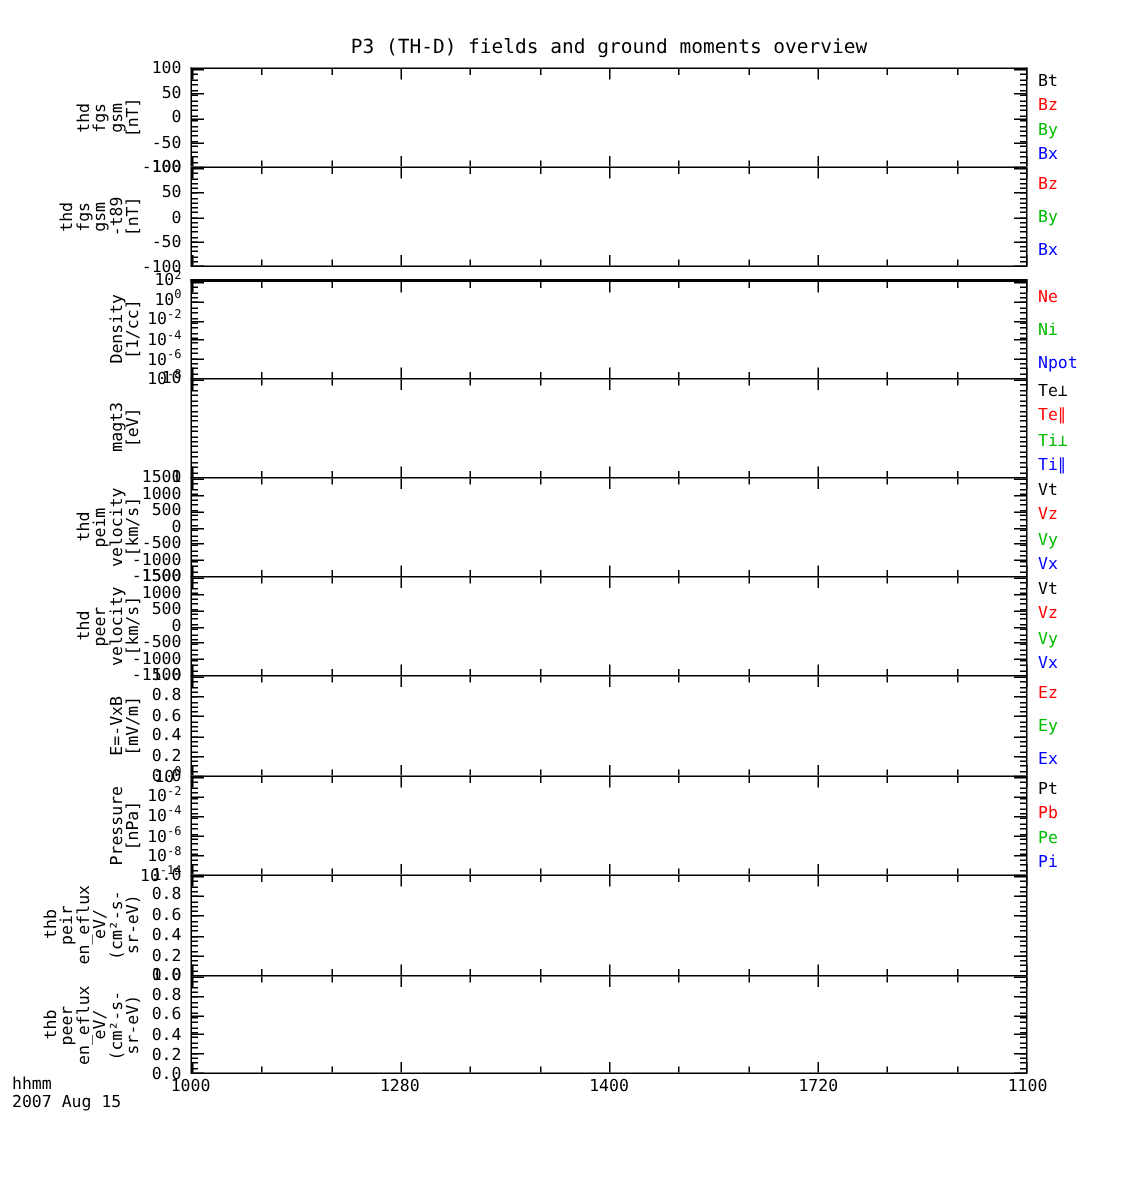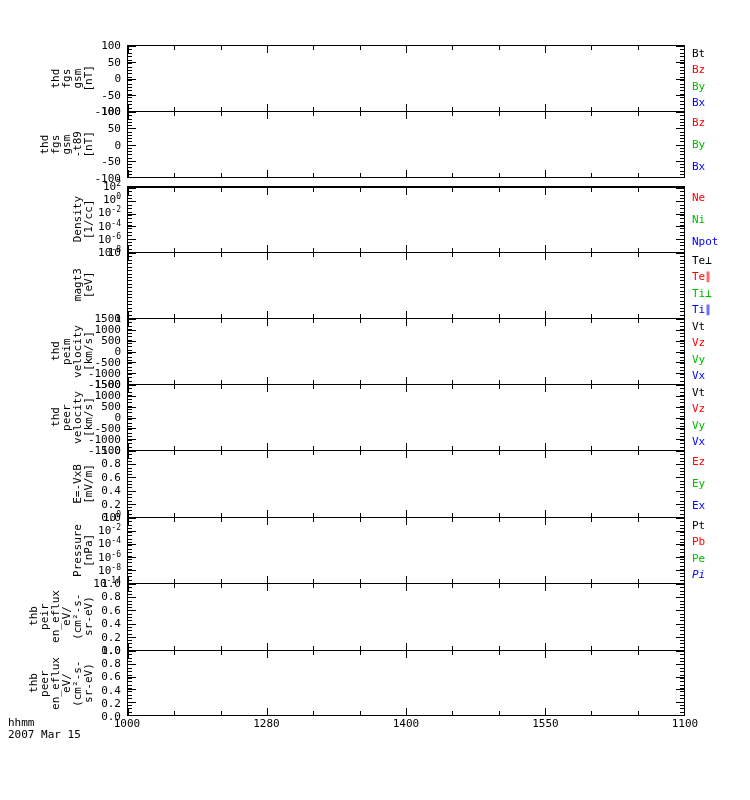--- a/index.html
+++ b/index.html
@@ -20,22 +20,23 @@
   .legend{position:absolute;display:flex;flex-direction:column;justify-content:space-around;align-items:flex-start;}
   .legend span{font-size:11px;line-height:11px;white-space:nowrap;}
   .xticklabels{position:absolute;}
   .xticklabel{position:absolute;transform:translateX(-50%);font-size:11px;white-space:nowrap;}
   .corner{position:absolute;font-size:11px;line-height:12px;white-space:nowrap;}
 </style>
 </head>
 <body>
 
 <div id="figure">
+  <div class="title" style="left:127px;top:24px;width:558px;">P3 (TH-D) fields and ground moments overview</div>
   <div class="corner" style="left:8px;top:717px;">hhmm</div>
-  <div class="corner" style="left:8px;top:729px;">2007 Mar 15</div>
+  <div class="corner" style="left:8px;top:729px;">2007 Aug 15</div>
   <div id="panels">
       <div class="panel" style="left: 127px; top: 45px; width: 558px; height: 66px;">
         <div class="tick" style="left: 0px; top: 5.26%; width: 4px; height: 1px;"></div>
         <div class="tick" style="right: 0px; top: 5.26%; width: 4px; height: 1px;"></div>
         <div class="tick" style="left: 0px; top: 10.53%; width: 4px; height: 1px;"></div>
         <div class="tick" style="right: 0px; top: 10.53%; width: 4px; height: 1px;"></div>
         <div class="tick" style="left: 0px; top: 15.79%; width: 4px; height: 1px;"></div>
         <div class="tick" style="right: 0px; top: 15.79%; width: 4px; height: 1px;"></div>
         <div class="tick" style="left: 0px; top: 21.05%; width: 4px; height: 1px;"></div>
         <div class="tick" style="right: 0px; top: 21.05%; width: 4px; height: 1px;"></div>
@@ -787,21 +788,21 @@
       <div class="ylabelbox" style="left: 8px; top: 517px; width: 86px; height: 66px;">
         <div class="ylab">
           <div>Pressure</div>
           <div>[nPa]</div>
         </div>
       </div>
       <div class="legend" style="left: 692px; top: 517px; width: 56px; height: 66px;">
         <span style="color: rgb(0, 0, 0);">Pt</span>
         <span style="color: rgb(255, 0, 0);">Pb</span>
         <span style="color: rgb(0, 187, 0);">Pe</span>
-        <span style="color: rgb(0, 0, 255); font-style: italic;">Pi</span>
+        <span style="color: rgb(0, 0, 255);">Pi</span>
       </div>
       <div class="panel" style="left: 127px; top: 583px; width: 558px; height: 67px;">
         <div class="tick" style="left: 0px; top: 5%; width: 4px; height: 1px;"></div>
         <div class="tick" style="right: 0px; top: 5%; width: 4px; height: 1px;"></div>
         <div class="tick" style="left: 0px; top: 10%; width: 4px; height: 1px;"></div>
         <div class="tick" style="right: 0px; top: 10%; width: 4px; height: 1px;"></div>
         <div class="tick" style="left: 0px; top: 15%; width: 4px; height: 1px;"></div>
         <div class="tick" style="right: 0px; top: 15%; width: 4px; height: 1px;"></div>
         <div class="tick" style="left: 0px; top: 20%; width: 4px; height: 1px;"></div>
         <div class="tick" style="right: 0px; top: 20%; width: 4px; height: 1px;"></div>
@@ -984,16 +985,16 @@
           <div>eV/</div>
           <div>(cm²-s-</div>
           <div>sr-eV)</div>
         </div>
       </div>
     </div>
   <div class="xticklabels" id="xticklabels" style="left:127px;top:717px;width:558px;height:14px;">
       <span class="xticklabel" style="left: 0%;">1000</span>
       <span class="xticklabel" style="left: 25%;">1280</span>
       <span class="xticklabel" style="left: 50%;">1400</span>
-      <span class="xticklabel" style="left: 75%;">1550</span>
+      <span class="xticklabel" style="left: 75%;">1720</span>
       <span class="xticklabel" style="left: 100%;">1100</span>
     </div>
 </div>
 
 </body></html>

